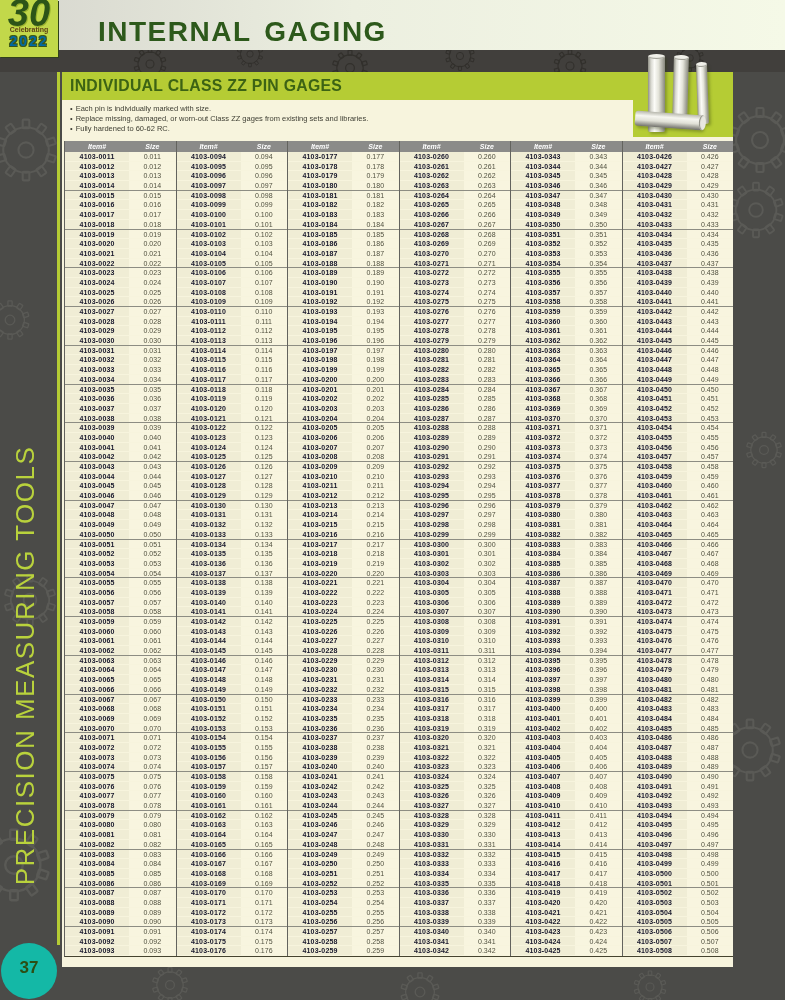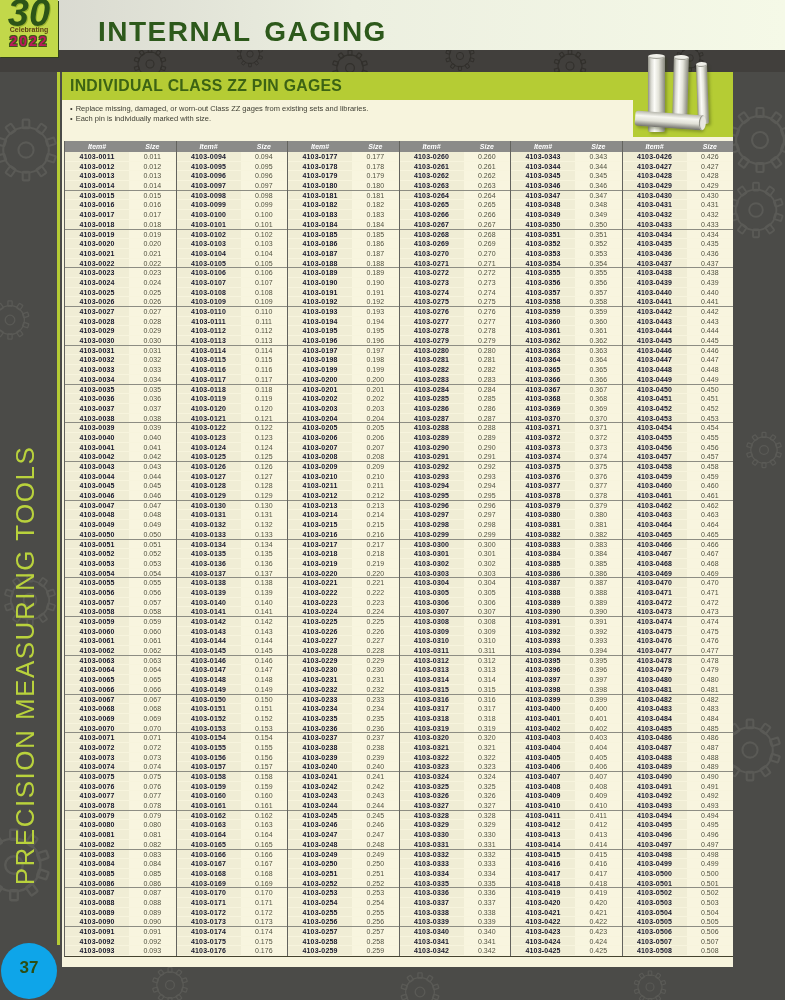--- a/index.html
+++ b/index.html
@@ -13,30 +13,30 @@
   .page-title{position:absolute;left:90px;top:8px;margin:8px;font-size:28px;font-weight:bold;
     color:#2d591b;letter-spacing:1.5px;word-spacing:4px;}
   .dark-strip{position:absolute;top:50px;left:0;width:785px;height:22px;background:#413f3c;overflow:hidden;}
 
   
   .logo{position:absolute;top:0;left:0;width:58px;height:57px;background:#c2d84a;
     display:flex;flex-direction:column;align-items:center;z-index:5;box-shadow:1px 1px 0 #31411a;}
   .logo-30{font-size:38px;line-height:26px;font-weight:bold;font-style:italic;color:#2c5418;
     text-shadow:1px 1px 0 #9ab32e;}
   .logo-cel{font-size:7px;font-weight:bold;color:#5d3f14;line-height:8px;}
-  .logo-year{font-size:14px;font-weight:bold;color:#be185d;letter-spacing:2px;line-height:14px;
+  .logo-year{font-size:14px;font-weight:bold;color:#0369a1;letter-spacing:2px;line-height:14px;
     text-shadow:-1px -1px 0 #3c5716,1px -1px 0 #3c5716,-1px 1px 0 #3c5716,1px 1px 0 #3c5716;}
 
   
   .lime-line{position:absolute;left:57px;top:72px;width:2.5px;height:873px;background:#b5cc34;}
   .sidebar-text{position:absolute;left:10px;top:948px;width:565px;transform-origin:0 0;
     transform:rotate(-90deg);font-size:26px;letter-spacing:1.5px;color:#b9d23c;white-space:nowrap;
     text-align:center;}
   .page-badge{position:absolute;left:1px;top:943px;width:56px;height:56px;border-radius:50%;
-    background:#0ea5e9;z-index:6;}
+    background:#14b8a6;z-index:6;}
   .page-badge span{display:block;width:100%;text-align:center;line-height:50px;font-size:17px;
     font-weight:bold;color:#2c4e14;}
 
   
   .panel{position:absolute;left:62px;top:72px;width:671px;height:895px;background:#f7f4dd;}
   .banner{position:absolute;left:0;top:0;right:0;height:28px;background:#b5cc34;}
   .banner span{display:inline-block;margin-left:8px;font-size:17px;font-weight:bold;color:#3c6314;
     line-height:28px;letter-spacing:.3px;transform:scaleX(.93);transform-origin:left center;}
 
   
@@ -145,22 +145,23 @@
     </div>
 
     <div class="pins">
       <div class="pin v1"></div>
       <div class="pin v2"></div>
       <div class="pin v3"></div>
       <div class="pin h"></div>
     </div>
 
     <ul class="bullets-left">
+      <li><span class="dot">•</span><span>Each pin is individually marked with size.</span></li>
       <li><span class="dot">•</span><span>Replace missing, damaged, or worn-out Class ZZ gages from existing sets and libraries.</span></li>
-      <li><span class="dot">•</span><span>Each pin is individually marked with size.</span></li>
+      <li><span class="dot">•</span><span>Fully hardened to 60-62 RC.</span></li>
     </ul>
 
 
     <div class="gage-table">
         <div class="pair-col">
           <div class="thead">
             <span class="h-item">Item#</span>
             <span class="h-size">Size</span>
           </div>
           <div class="trow">

